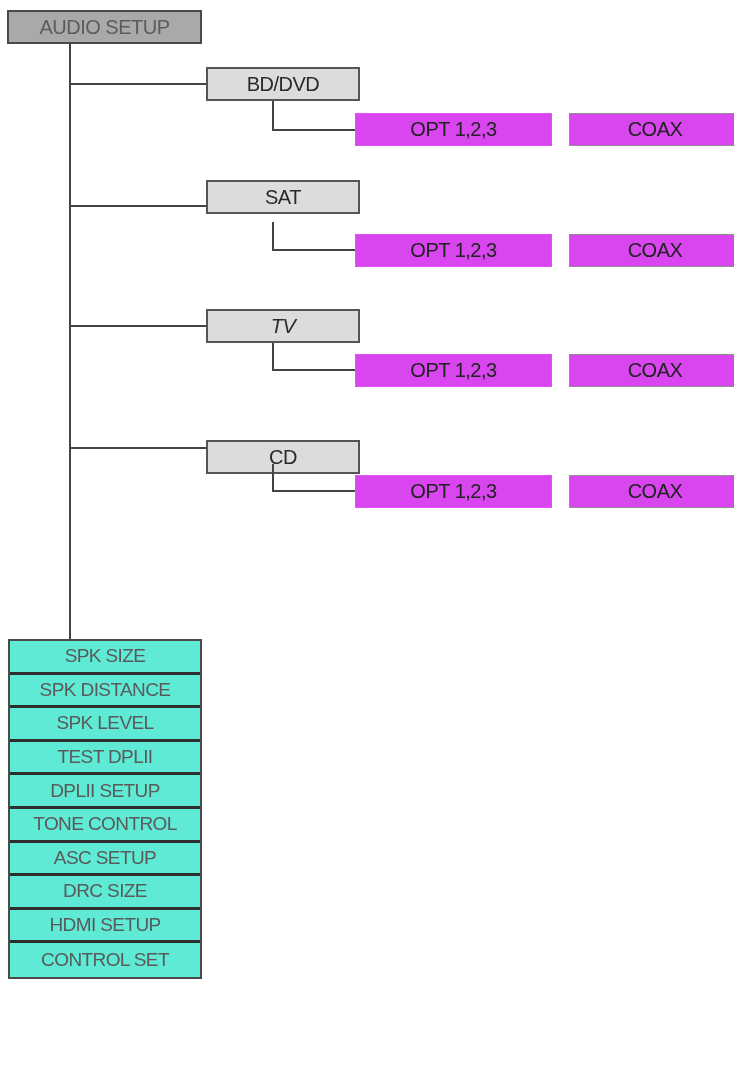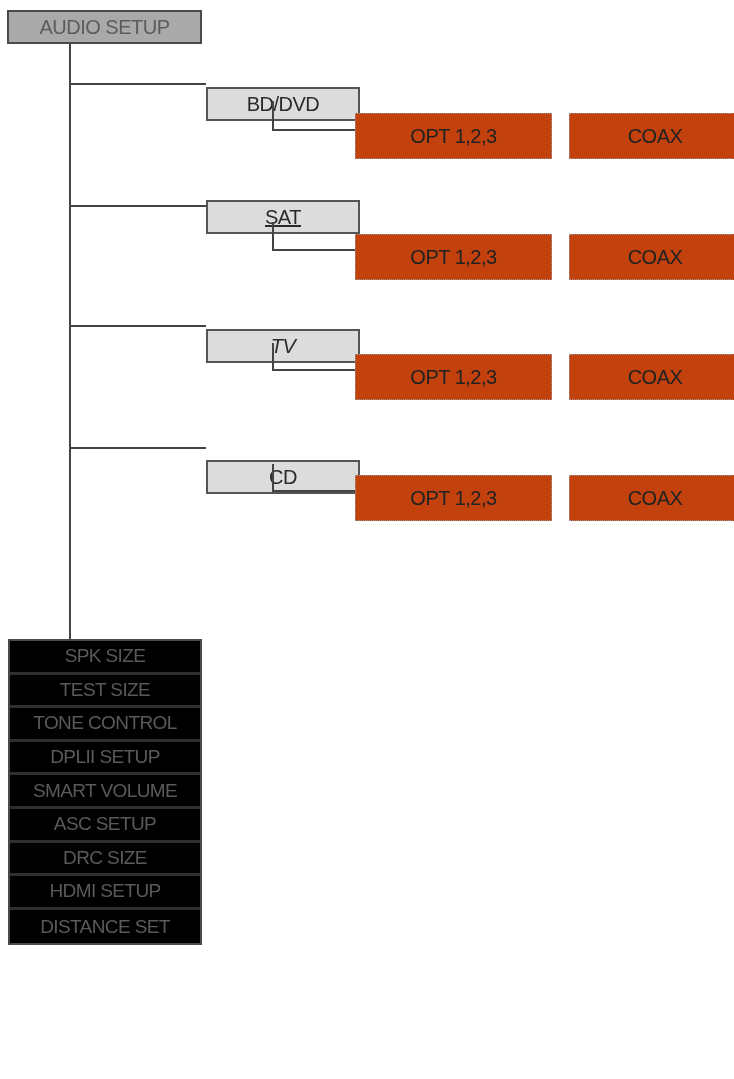--- a/index.html
+++ b/index.html
@@ -3,31 +3,31 @@
 <meta charset="utf-8">
 <style>
   html, body { margin: 0; padding: 0; background: #ffffff; }
   body { width: 734px; height: 1079px; position: relative; overflow: hidden;
          font-family: "Liberation Sans", "DejaVu Sans", sans-serif; }
   .box { position: absolute; box-sizing: border-box; display: flex; align-items: center;
          justify-content: center; white-space: nowrap; letter-spacing: -0.5px; }
   .root { left: 7px; top: 10px; width: 195px; height: 34px; background: #a9a9a9;
           border: 2px solid #4a4a4a; color: #5c5c5c; font-size: 20px; }
   .src { left: 206px; width: 154px; height: 34px; background: #dcdcdc;
-         border: 2px solid #555555; color: #2a2a2a; font-size: 20px; margin-top: 20px; }
-  .opt { height: 46px; background: #c2410c; border: 1.5px dotted #9a9a9a;
+         border: 2px solid #555555; color: #2a2a2a; font-size: 20px; }
+  .opt { height: 33px; background: #d946ef; border: 1.5px dotted #9a9a9a;
          color: #222222; font-size: 20px; }
   .opt.o1 { left: 355px; width: 197px; }
   .opt.o2 { left: 557px; width: 172px; margin-left: 12px; }
   .line { position: absolute; background: #444444; }
   .trunk { left: 69px; top: 44px; width: 2px; height: 596px; }
   .hline { height: 2px; }
   .vline { width: 2px; }
   .menu { position: absolute; left: 8px; top: 639px; width: 194px; box-sizing: border-box;
-          border: 2px solid #4a4a4a; background: #000000; }
+          border: 2px solid #4a4a4a; background: #5eead4; }
   .menu-item { box-sizing: border-box; height: 33.6px; display: flex; align-items: center;
                justify-content: center; color: #5a5a5a; font-size: 19px; letter-spacing: -0.6px;
                border-bottom: 3px solid #2e2e2e; white-space: nowrap; }
   .menu-item:last-child { border-bottom: none; }
 </style>
 </head>
 <body>
 
 <div class="box root">
   <span>AUDIO SETUP</span>
@@ -42,21 +42,21 @@
 <div class="line vline" style="left:272px; top:101px; height:30px;"></div>
 <div class="line hline" style="left:272px; top:129px; width:83px;"></div>
 <div class="box opt o1" style="top:113px;">
   <span>OPT 1,2,3</span>
 </div>
 <div class="box opt o2" style="top:113px;">
   <span>COAX</span>
 </div>
 
 <div class="line hline" style="left:70px; top:205px; width:136px;"></div>
-<div class="box src" style="top:180px;text-decoration:underline;">
+<div class="box src" style="top:180px;">
   <span>SAT</span>
 </div>
 <div class="line vline" style="left:272px; top:222px; height:29px;"></div>
 <div class="line hline" style="left:272px; top:249px; width:83px;"></div>
 <div class="box opt o1" style="top:234px;">
   <span>OPT 1,2,3</span>
 </div>
 <div class="box opt o2" style="top:234px;">
   <span>COAX</span>
 </div>
@@ -82,21 +82,22 @@
 <div class="line hline" style="left:272px; top:490px; width:83px;"></div>
 <div class="box opt o1" style="top:475px;">
   <span>OPT 1,2,3</span>
 </div>
 <div class="box opt o2" style="top:475px;">
   <span>COAX</span>
 </div>
 
 <div class="menu">
   <div class="menu-item">SPK SIZE</div>
-  <div class="menu-item">TEST SIZE</div>
+  <div class="menu-item">SPK DISTANCE</div>
+  <div class="menu-item">SPK LEVEL</div>
+  <div class="menu-item">TEST DPLII</div>
+  <div class="menu-item">DPLII SETUP</div>
   <div class="menu-item">TONE CONTROL</div>
-  <div class="menu-item">DPLII SETUP</div>
-  <div class="menu-item">SMART VOLUME</div>
   <div class="menu-item">ASC SETUP</div>
   <div class="menu-item">DRC SIZE</div>
   <div class="menu-item">HDMI SETUP</div>
-  <div class="menu-item">DISTANCE SET</div>
+  <div class="menu-item">CONTROL SET</div>
 </div>
 
 </body></html>

